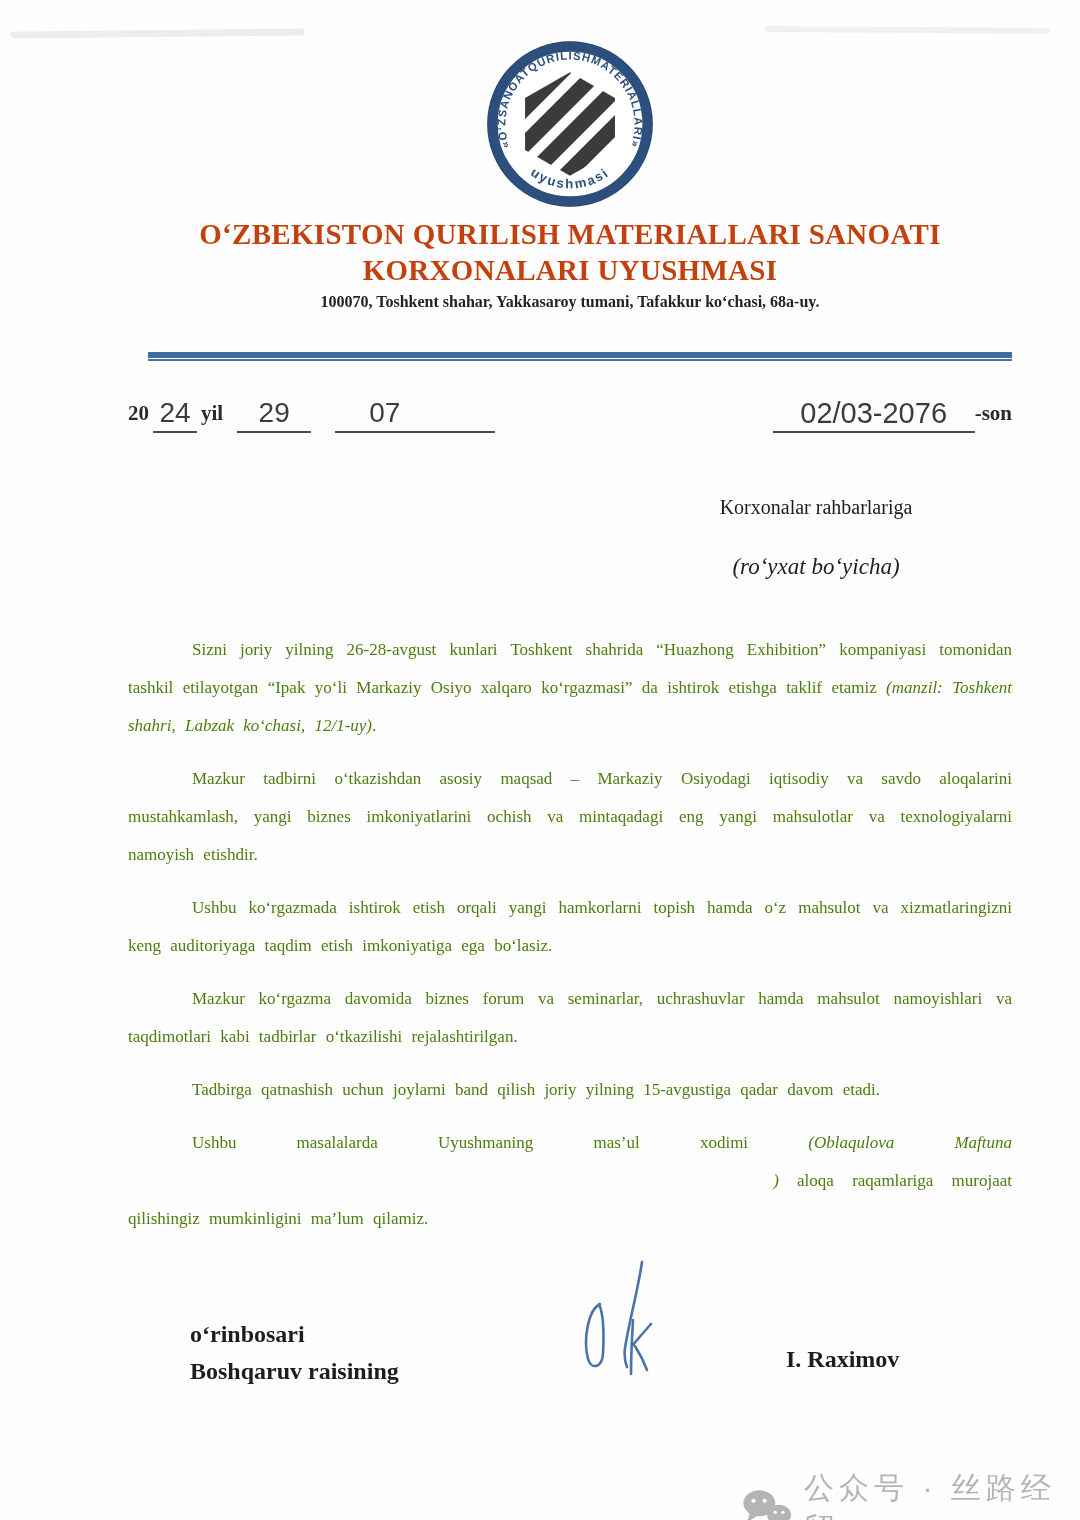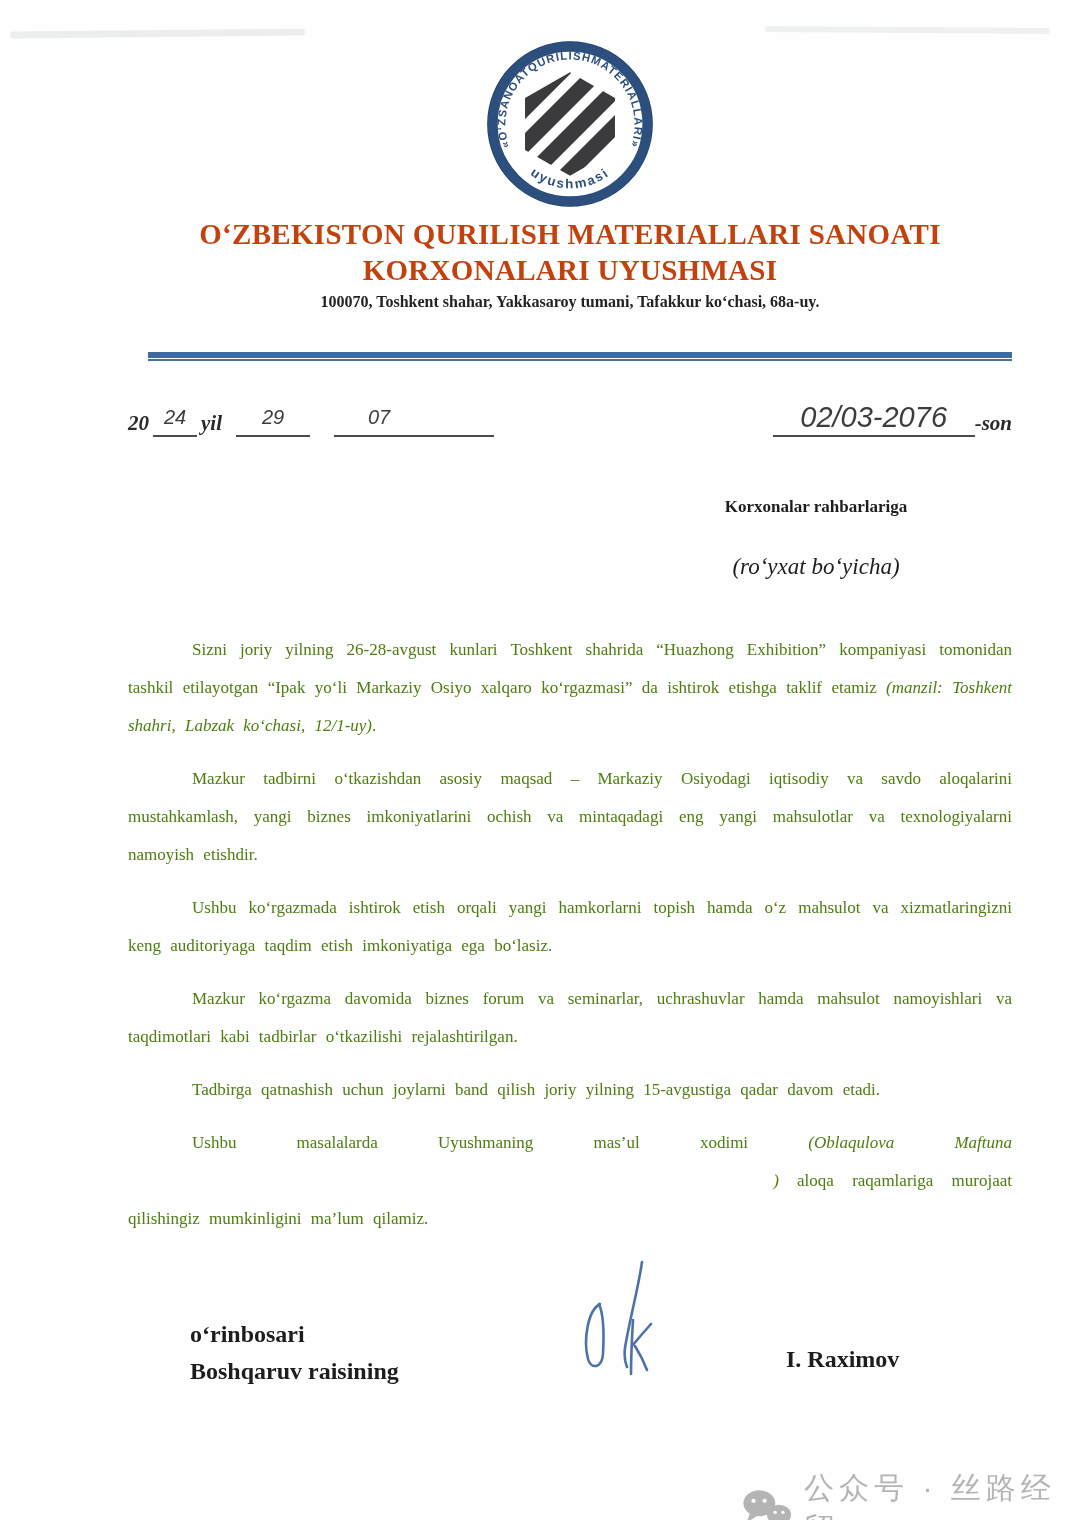--- a/index.html
+++ b/index.html
@@ -20,34 +20,34 @@
   .org-line { text-align:center; font-weight:bold; font-size:29px; line-height:36px; letter-spacing:.3px; color:#c2410c; }
   .org-line.first { margin-top:4px; }
   .org-address { text-align:center; font-weight:bold; font-size:16px; margin-top:5px; color:#222; }
 
   
   .rule { margin:41px 0 0 20px; }
   .rule-thick { height:6px; background:#3f6b9e; }
   .rule-thin  { height:2px; background:#46719f; margin-top:1px; }
 
   
-  .refline { display:flex; align-items:flex-end; margin-top:30px; height:46px;font-style:italic; }
+  .refline { display:flex; align-items:center; margin-top:30px; height:46px; }
   .ref-lbl { font-weight:bold; font-size:21px; color:#2a2a2c; padding-bottom:1px; }
   .fill { display:inline-block; border-bottom:2px solid #4c4c4e; text-align:center;
-          font-family:"Liberation Sans", sans-serif; font-size:20px; color:#3c3c3e;
+          font-family:"Liberation Sans", sans-serif; font-size:28px; color:#3c3c3e;
           line-height:34px; padding-bottom:1px; }
   .fill.year  { width:44px; margin:0 4px; }
   .fill.day   { width:74px; margin:0 6px 0 14px; }
   .fill.month { width:160px; margin-left:18px; text-align:left; padding-left:34px; }
   .fill.docno { width:202px; font-size:29px; }
   .ref-spacer { flex:1; }
 
   
   .recipient { width:320px; margin:54px 36px 0 auto; text-align:center; }
-  .recipient-title { font-weight:bold; font-size:17px; line-height:32px; }
+  .recipient-title { font-weight:normal; font-size:20px; line-height:32px; }
   .recipient-sub { font-style:italic; font-size:23px; line-height:32px;margin-top:28px; }
 
   
   .body-text { margin-top:48px; font-size:17px; line-height:38px; word-spacing:5px; color:#4d7c0f; }
   .body-text p { text-align:justify; text-indent:64px; margin:0 0 15px 0; }
   .it { font-style:italic; }
   .p6 { margin-top:8px; }
   .p6l1 { text-align:justify; text-align-last:justify; text-indent:64px; }
   .p6l2 { text-align:right; word-spacing:14px; }
   .p6l3 { text-align:left; }

